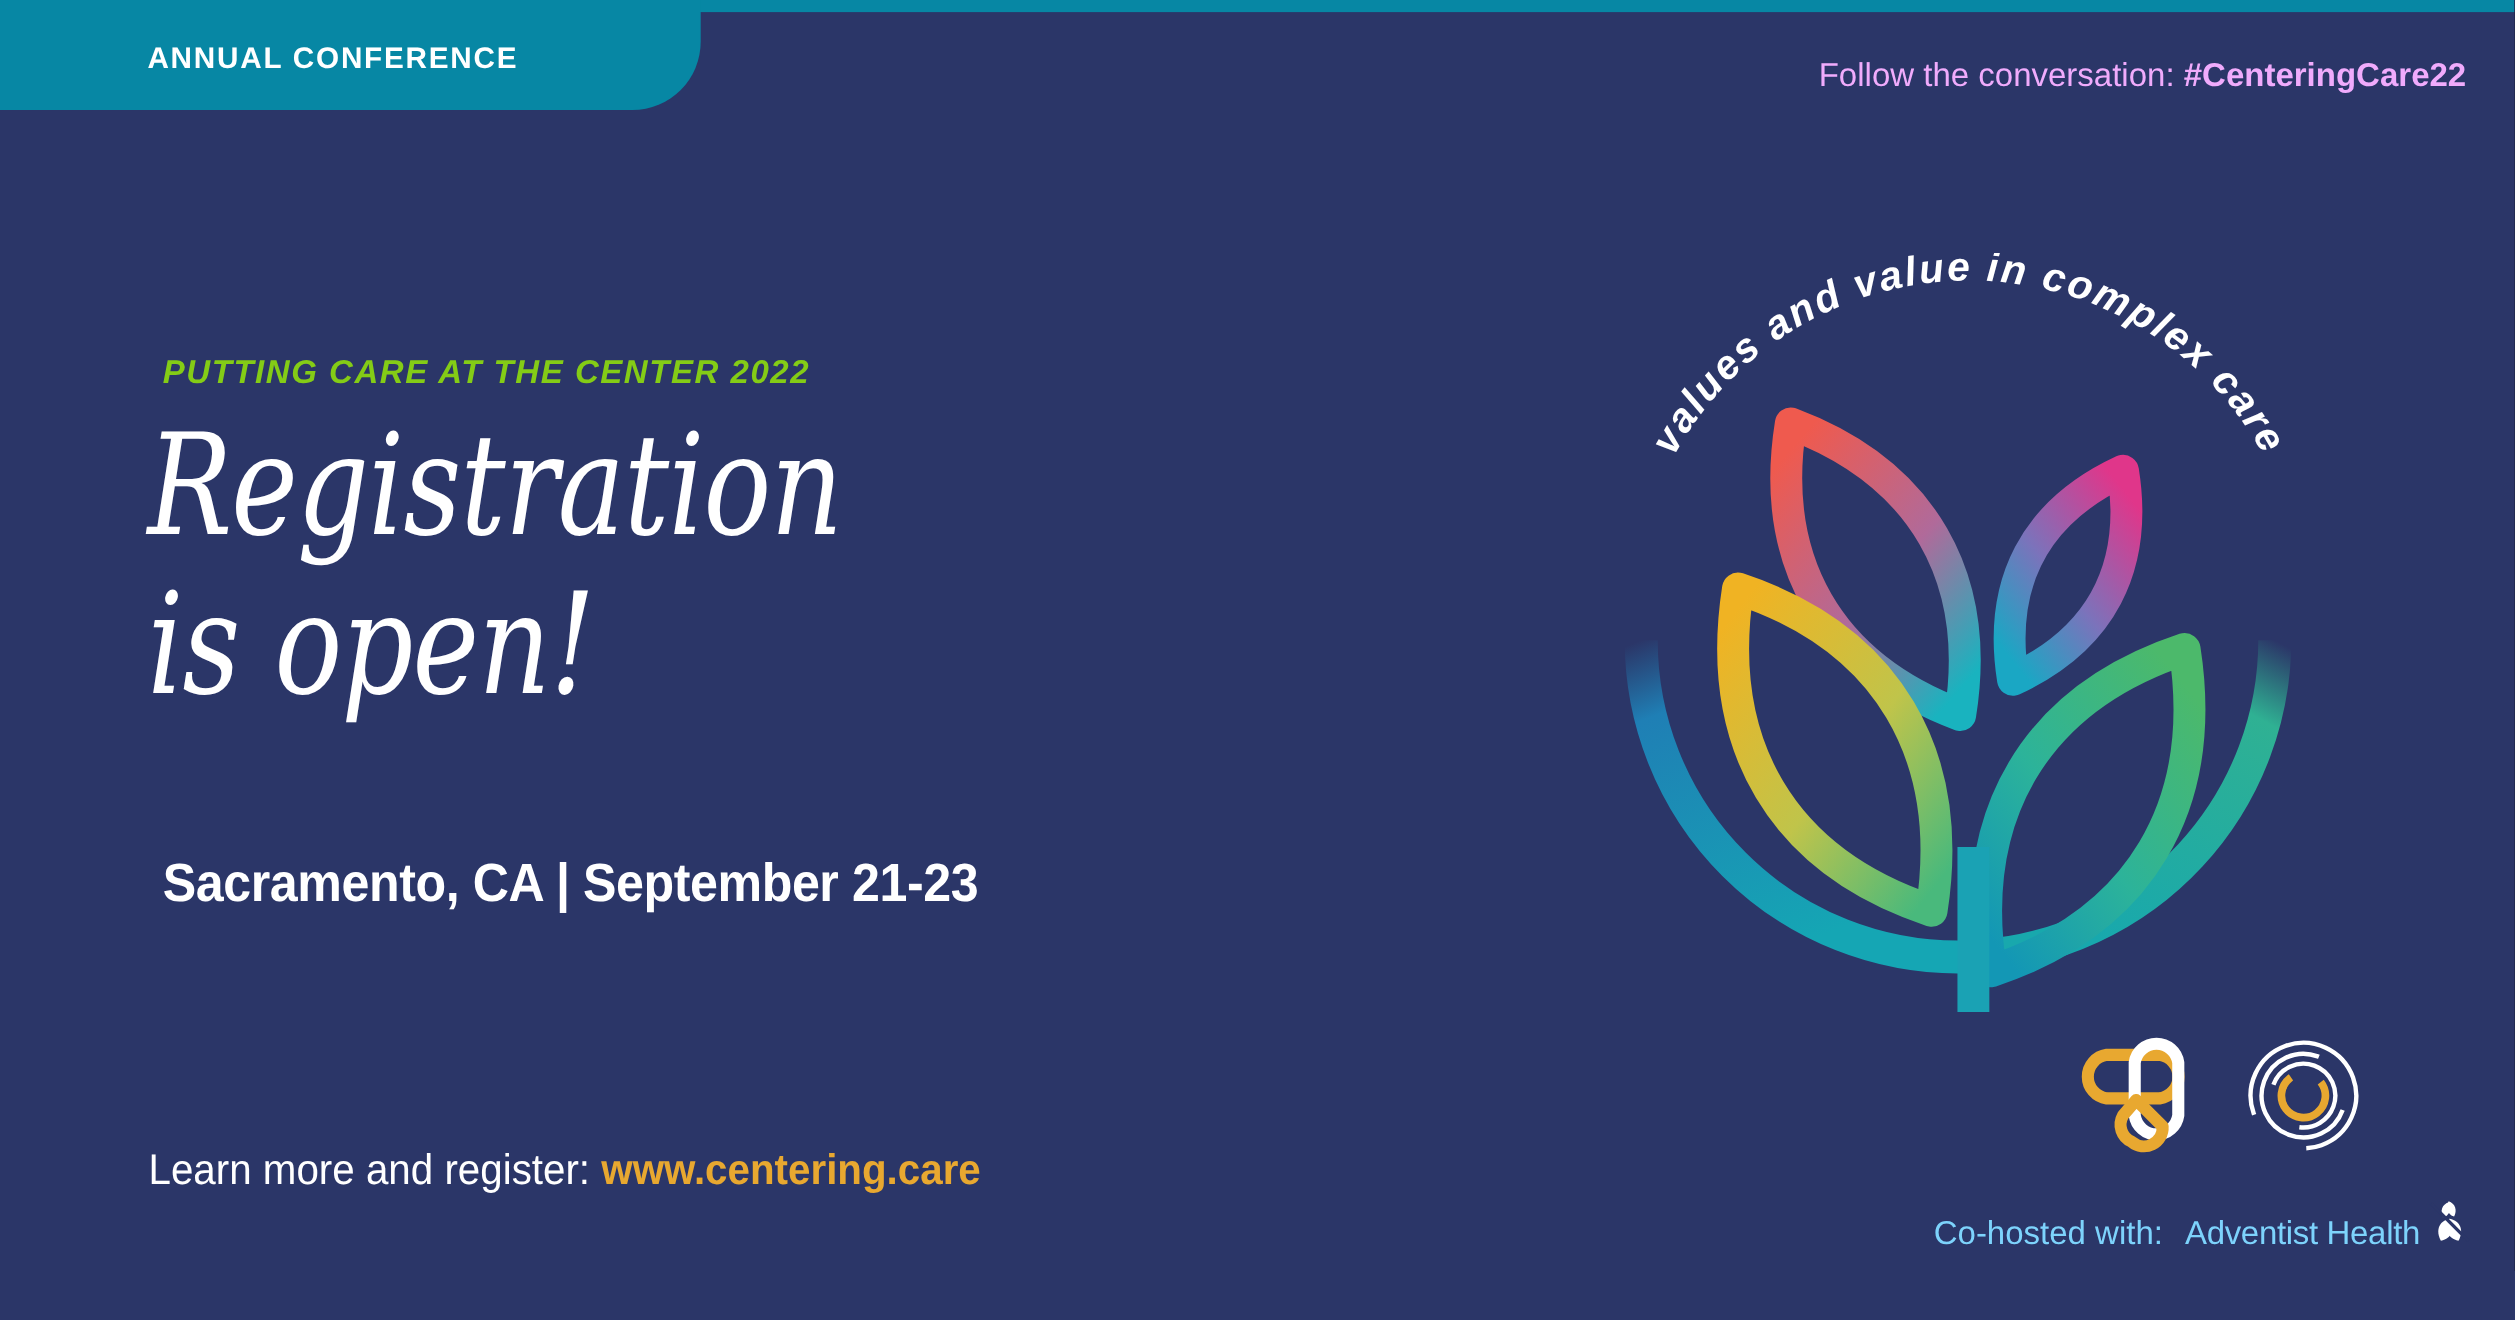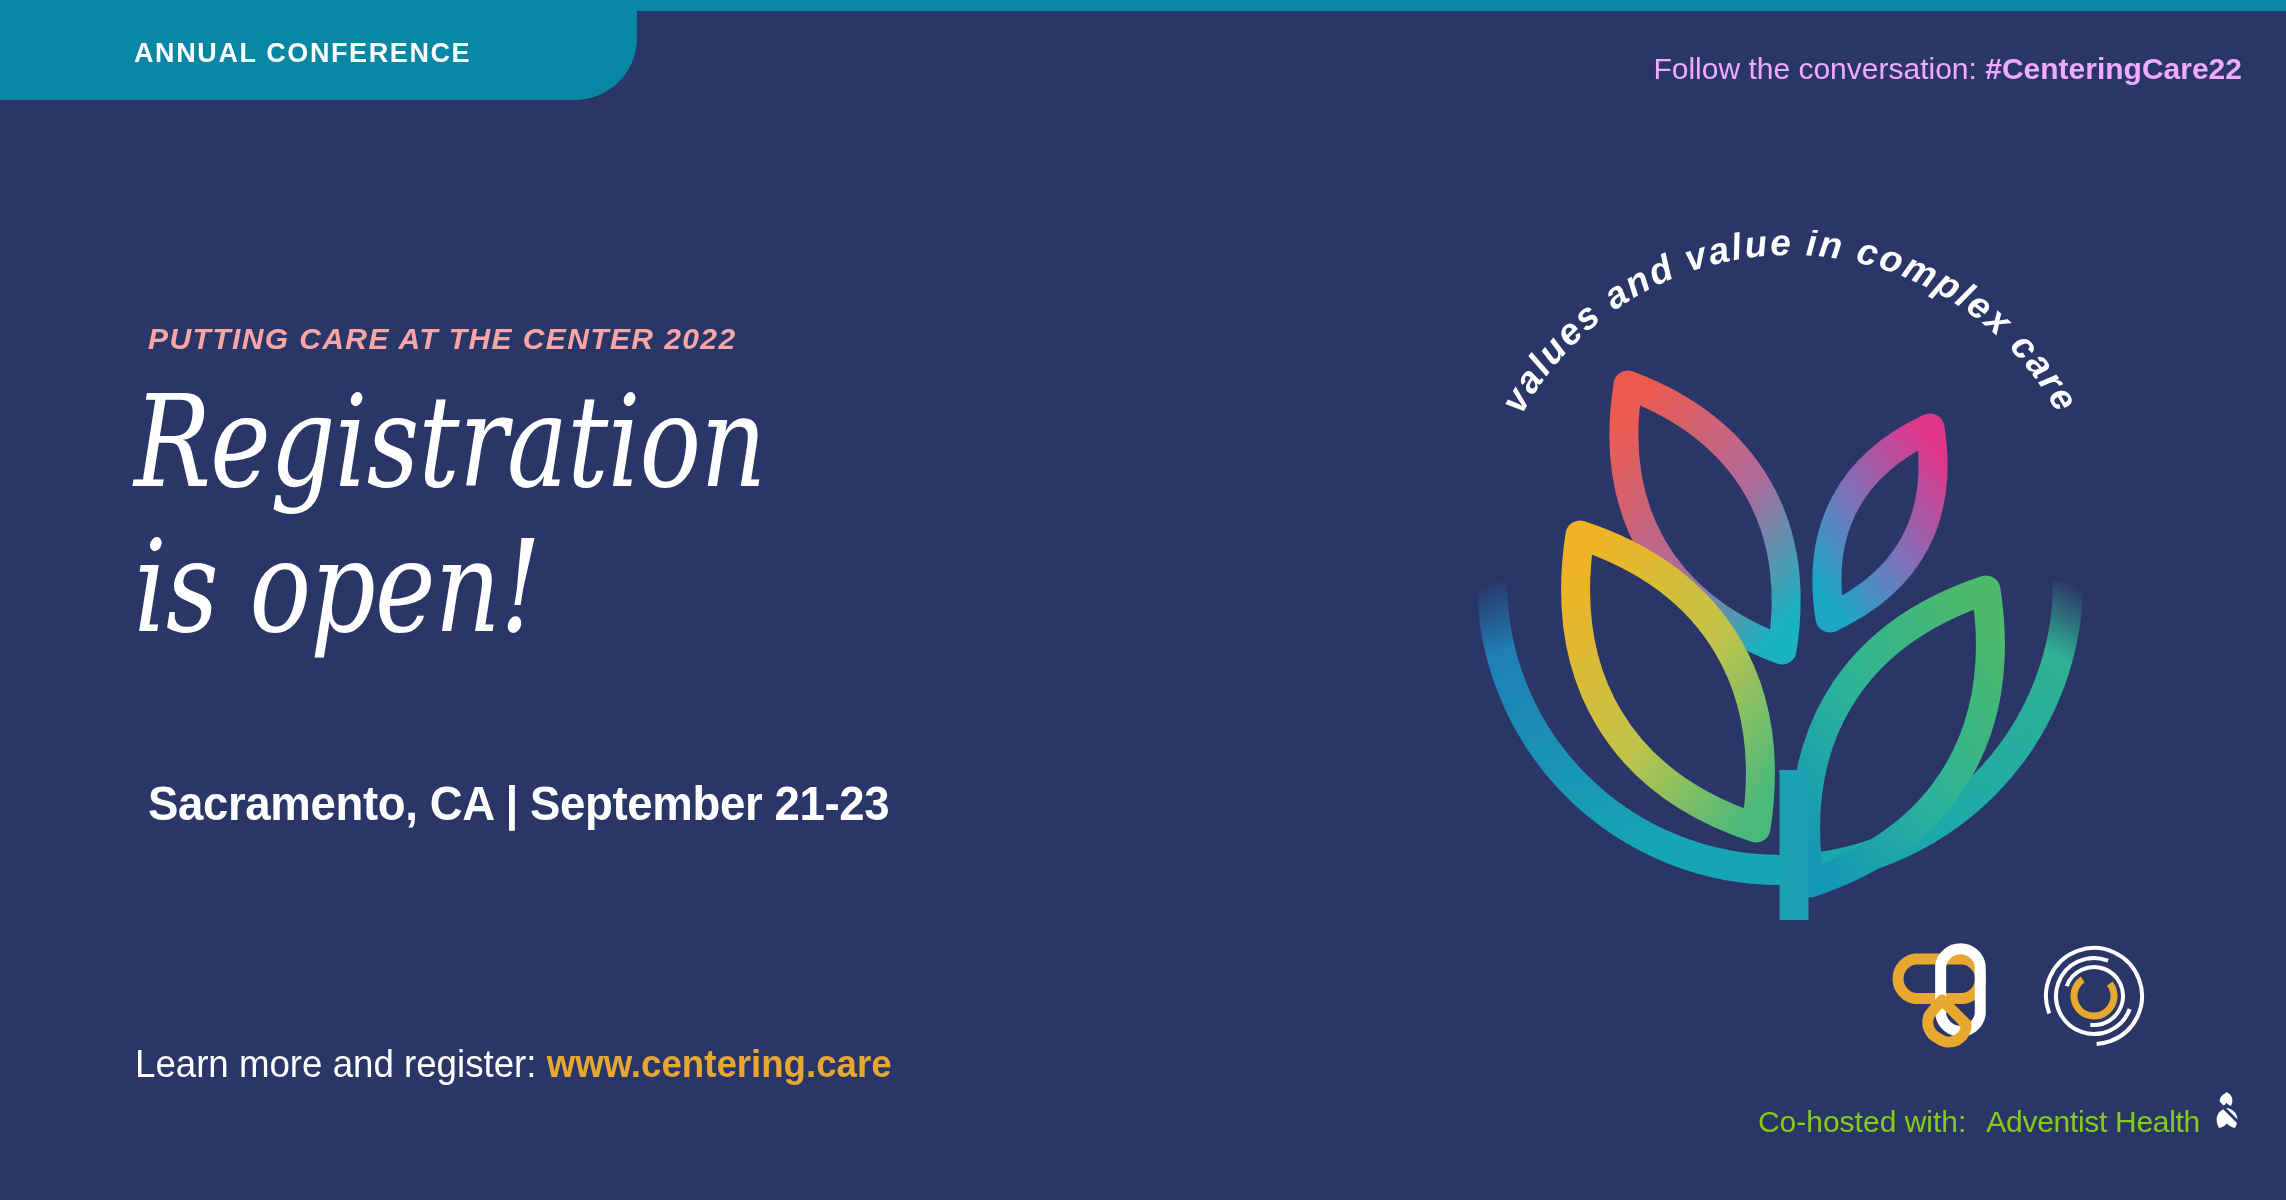--- a/index.html
+++ b/index.html
@@ -58,21 +58,21 @@
   }
   .hashtag-line .tag {
     font-weight: bold;
   }
 
   
   .eyebrow {
     position: absolute;
     left: 148px;
     top: 322px;
-    color: #fca5a5;
+    color: #84cc16;
     font-size: 30px;
     font-weight: bold;
     font-style: italic;
     letter-spacing: 1.4px;
     white-space: nowrap;
   }
   .headline {
     position: absolute;
     left: 134px;
     top: 370px;
@@ -135,21 +135,21 @@
     height: 120px;
   }
   .partner-logos svg { display: block; }
   .logo-link { position: absolute; left: 0;  top: 0; }
   .logo-target { position: absolute; left: 160px; top: 2px; }
 
   .cohost {
     position: absolute;
     right: 36px;
     top: 1102px;
-    color: #84cc16;
+    color: #7dd3fc;
     font-size: 30px;
     font-weight: normal;
     white-space: nowrap;
     display: flex;
     align-items: center;
     gap: 0px;
   }
   .cohost .brand {
     font-weight: normal;
     letter-spacing: -0.3px;

